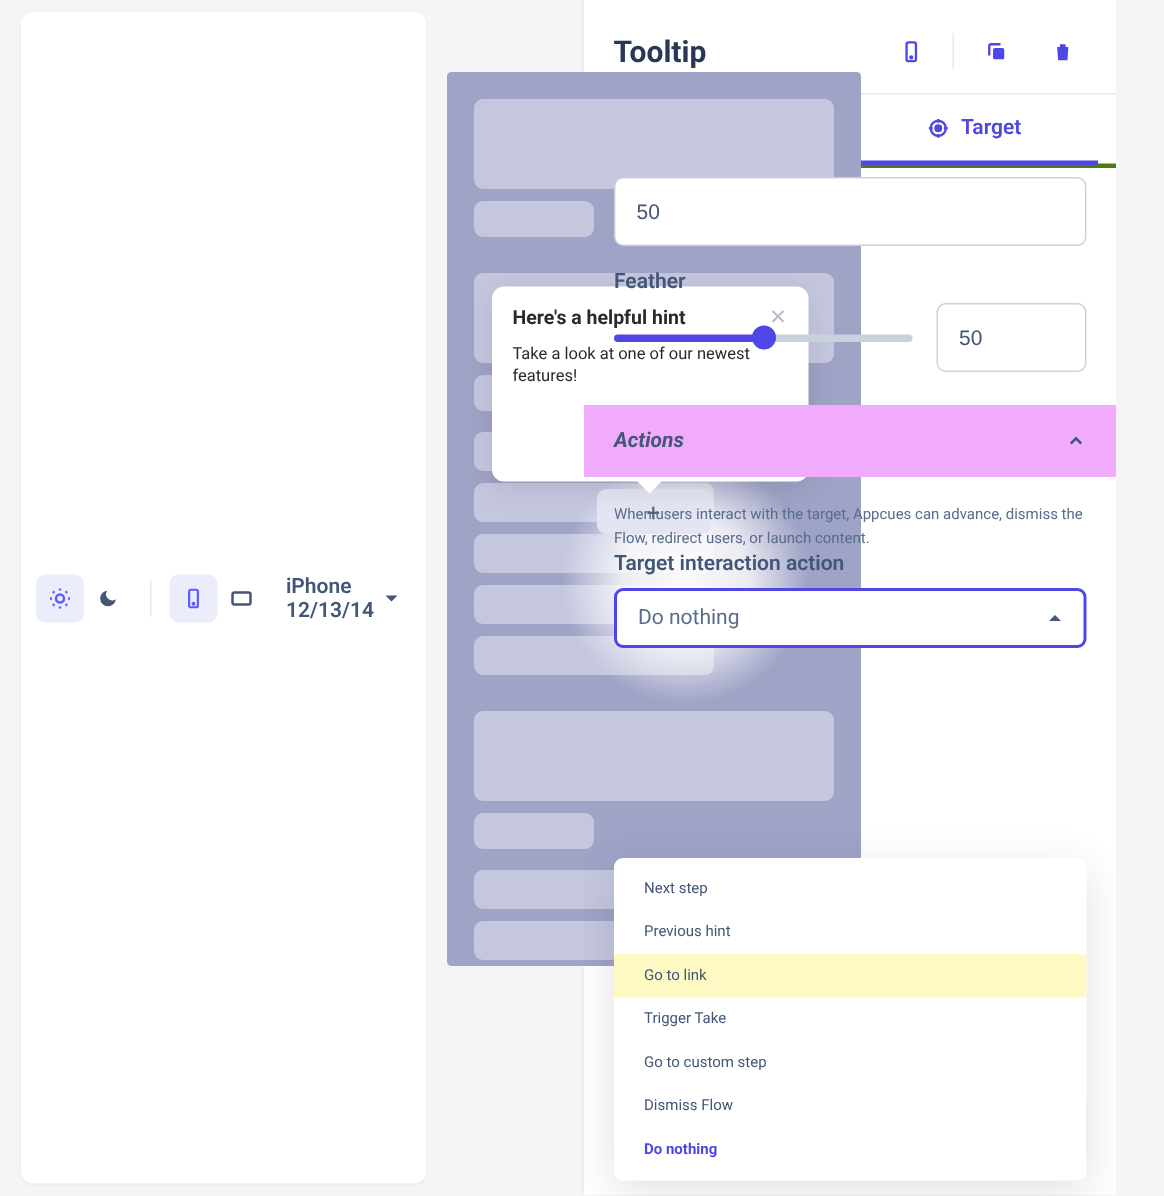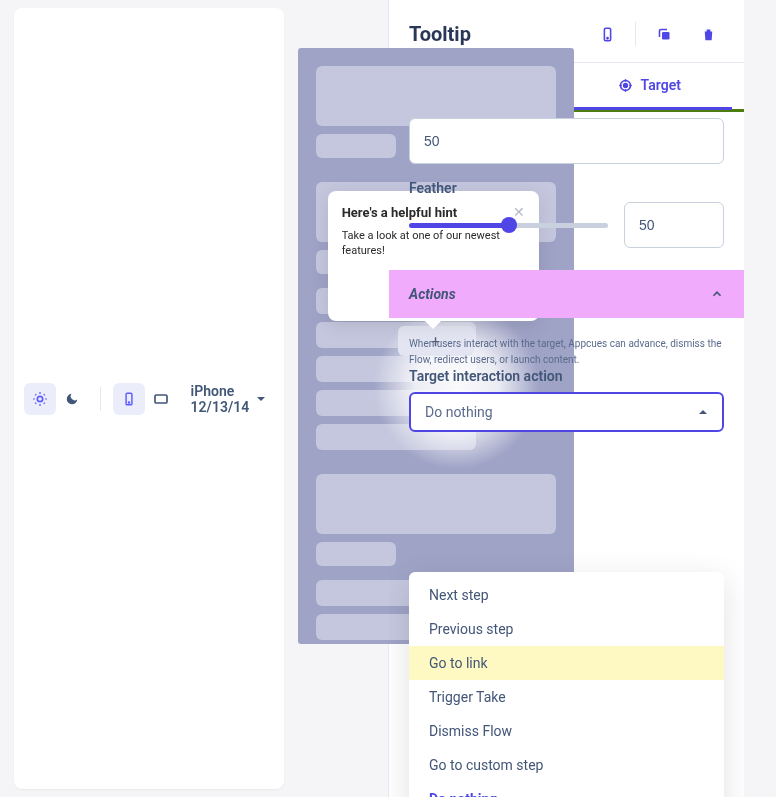--- a/index.html
+++ b/index.html
@@ -355,21 +355,21 @@
       right: 20px;
       background: white;
       border-radius: 6px;
       box-shadow: 0 8px 32px rgba(0,0,0,0.12);
       overflow: hidden;
       z-index: 10;
       padding: 6px 0;
     }
     .dropdown-item {
       padding: 9px 20px;
-      font-size: 14px;
+      font-size: 10px;
       color: #425678;
       cursor: pointer;
     }
     .dropdown-item.hovered {
       background: #fef9c3;
     }
     .dropdown-item.selected {
       color: #4f46e5;
       font-weight: 700;
     }
@@ -550,25 +550,25 @@
         <span>
           <svg width="10" height="10" viewBox="0 0 10 10">
               <path d="M1 7l4-4 4 4" fill="#425678"></path>
             </svg>
         </span>
       </div>
     </div>
 
     <div class="dropdown-menu" style="top:460px">
       <div class="dropdown-item">Next step</div>
-      <div class="dropdown-item">Previous step</div>
+      <div class="dropdown-item">Previous hint</div>
       <div class="dropdown-item hovered">Go to link</div>
       <div class="dropdown-item">Trigger Take</div>
+      <div class="dropdown-item">Go to custom step</div>
       <div class="dropdown-item">Dismiss Flow</div>
-      <div class="dropdown-item">Go to custom step</div>
       <div class="dropdown-item selected">Do nothing</div>
     </div>
 
     <div class="form-section" style="padding-top:280px">
       <input class="text-input" value="20" style="">
     </div>
   </div>
 </div>
 
 </body></html>

